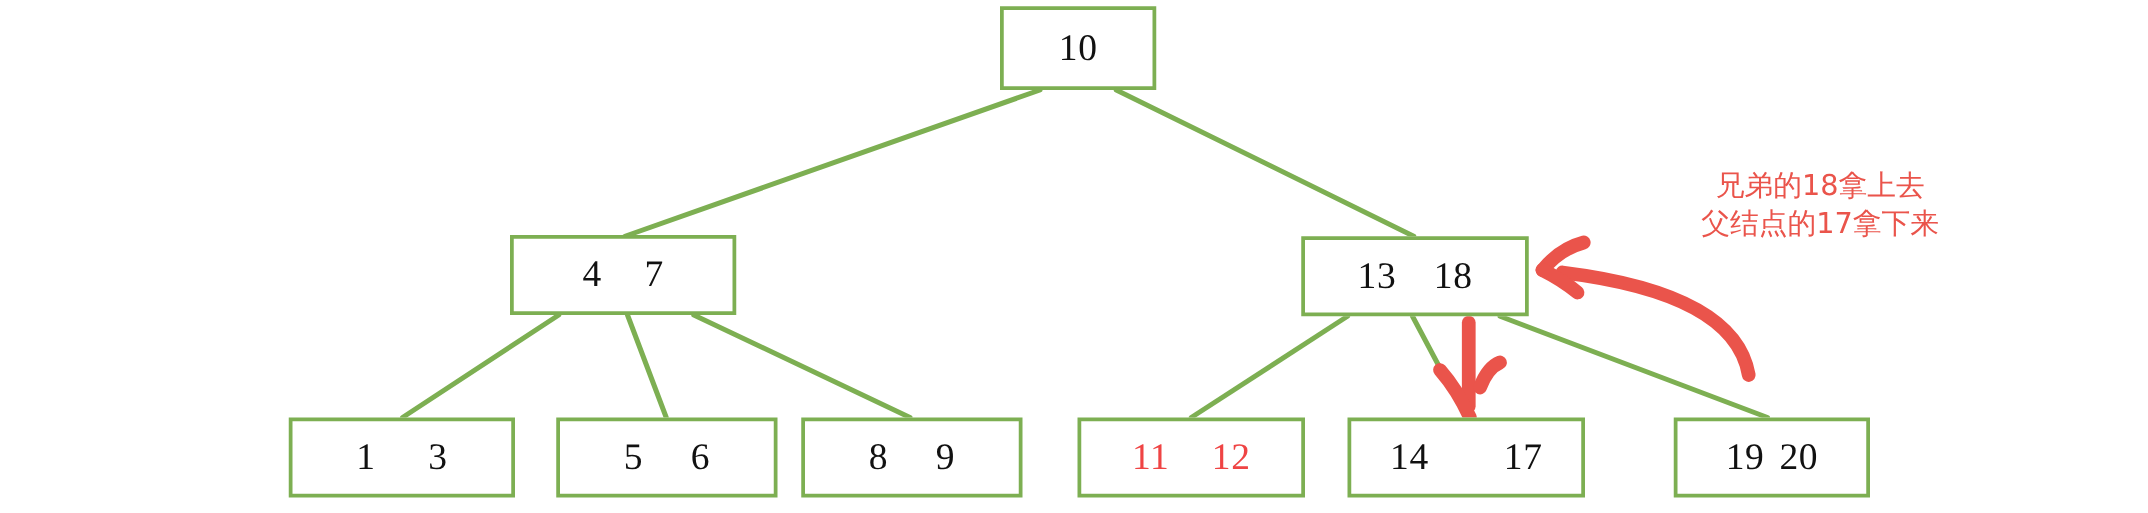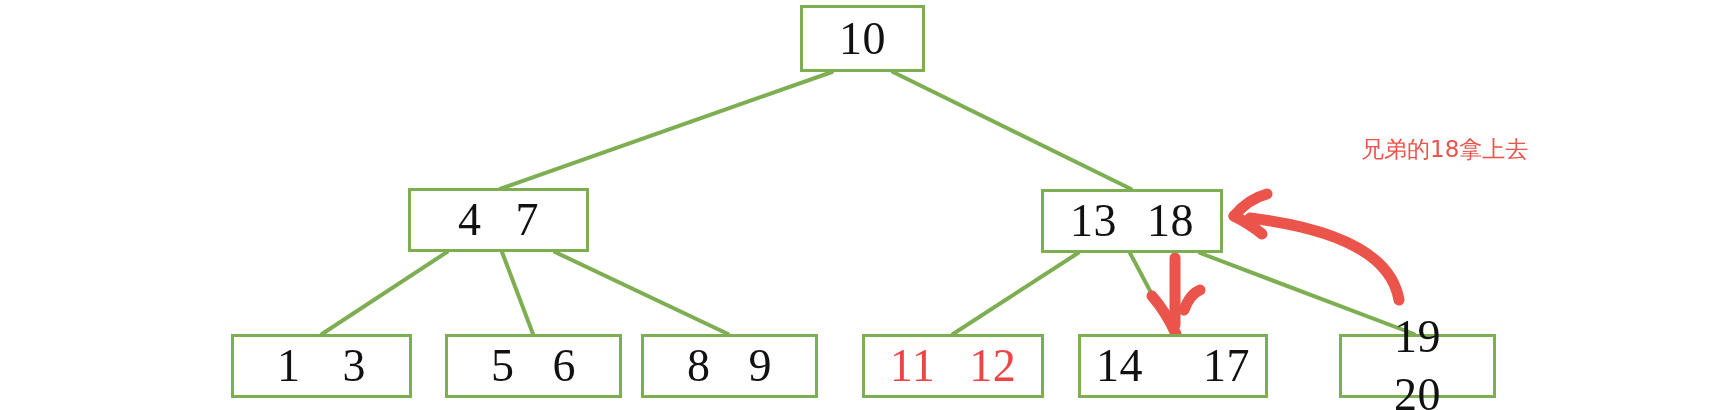--- a/index.html
+++ b/index.html
@@ -33,21 +33,21 @@
     align-items: center;
     justify-content: center;
     z-index: 3;
   }
   .node .keys {
     display: flex;
     align-items: baseline;
     justify-content: center;
     white-space: pre;
     color: #111111;
-    font-size: 46px;
+    font-size: 30px;
     line-height: 1;
     letter-spacing: 0.5px;
   }
   .node .key {
     display: inline-block;
     text-align: center;
   }
   .annotation {
     position: absolute;
     color: #ea544b;
@@ -111,21 +111,22 @@
       <div class="node" style="left: 641px; top: 334px; width: 177px; height: 64px; border-color: rgb(125, 175, 82);">
         <div class="keys" style="gap: 38px; color: rgb(17, 17, 17);"><span class="key">8</span><span class="key">9</span></div>
       </div>
       <div class="node" style="left: 862px; top: 334px; width: 182px; height: 64px; border-color: rgb(125, 175, 82);">
         <div class="keys" style="gap: 34px; color: #ef4444;"><span class="key">11</span><span class="key">12</span></div>
       </div>
       <div class="node" style="left: 1078px; top: 334px; width: 190px; height: 64px; border-color: rgb(125, 175, 82);">
         <div class="keys" style="gap: 60px; color: rgb(17, 17, 17);"><span class="key">14</span><span class="key">17</span></div>
       </div>
       <div class="node" style="left: 1339px; top: 334px; width: 157px; height: 64px; border-color: rgb(125, 175, 82);">
-        <div class="keys" style="gap: 12px; color: rgb(17, 17, 17); flex-direction: column;"><span class="key">19</span><span class="key">20</span></div>
+        <div class="keys" style="gap: 12px; color: rgb(17, 17, 17);"><span class="key">19</span><span class="key">20</span></div>
       </div>
     </div>
 
   <div class="annotation" id="annotation" style="left: 1361px; top: 134px; color: rgb(234, 84, 75);">
     <span class="line">兄弟的18拿上去</span>
+    <span class="line">父结点的17拿下来</span>
   </div>
 
 </div>
 
 </body></html>

